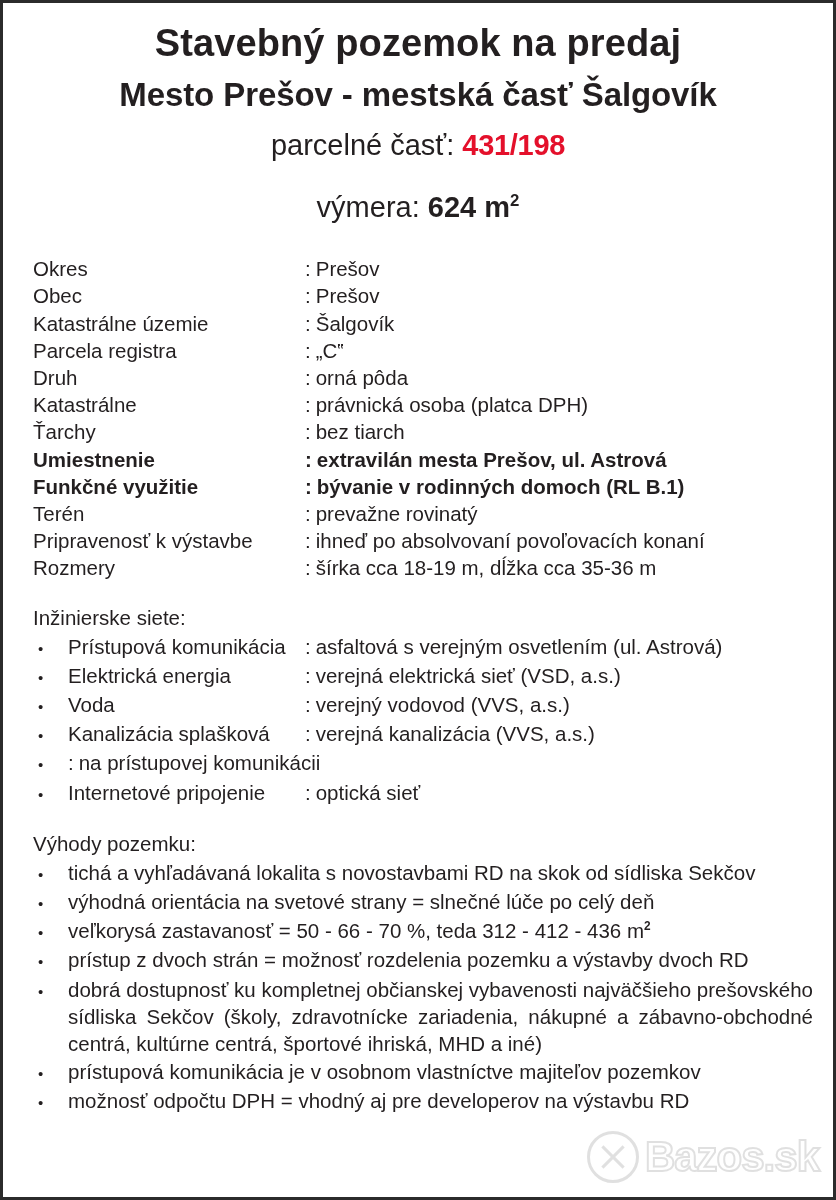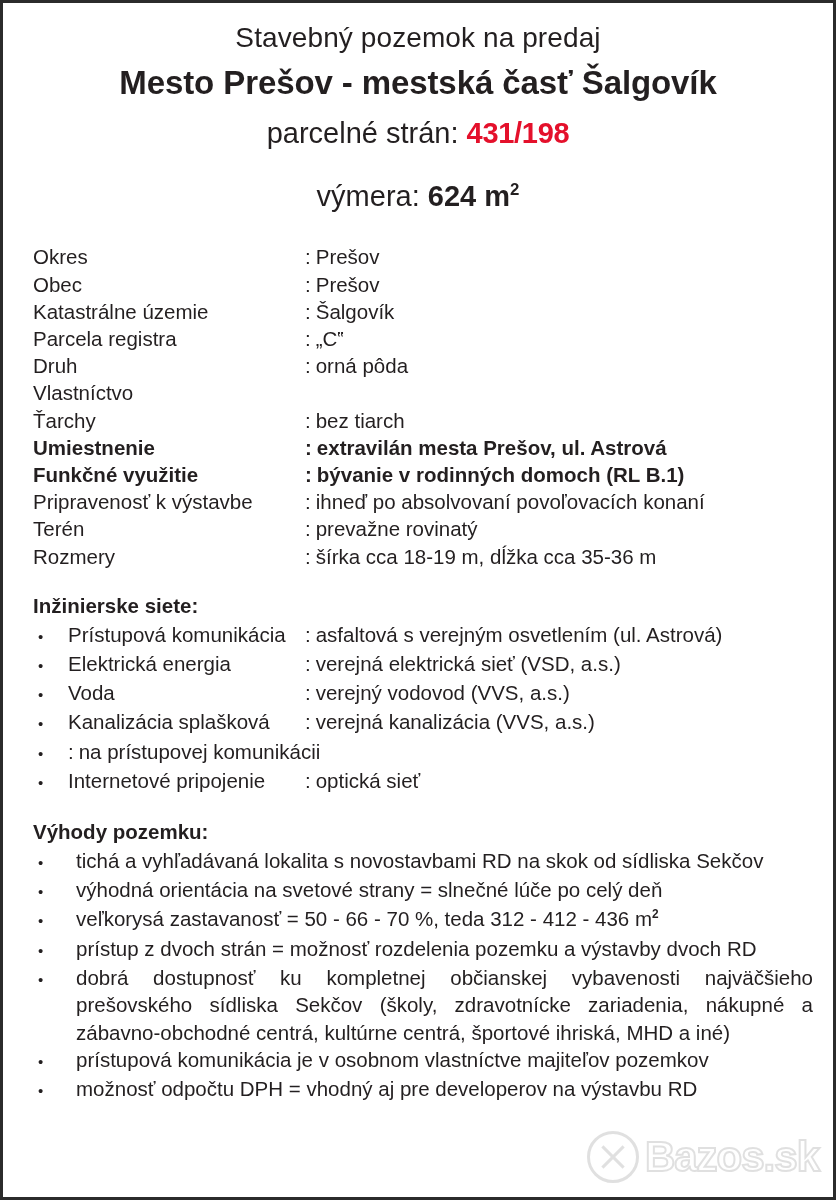--- a/index.html
+++ b/index.html
@@ -22,22 +22,22 @@
     overflow: hidden;
   }
 
   
   .header {
     padding: 18px 30px 6px 30px;
     text-align: center;
     color: #231f20;
   }
   .header-line1 {
-    font-size: 28px;
-    font-weight: 400;
+    font-size: 38px;
+    font-weight: 700;
     line-height: 1.18;
     letter-spacing: 0.1px;
   }
   .header-line2 {
     font-size: 33px;
     font-weight: 700;
     line-height: 1.3;
     margin-top: 8px;
     letter-spacing: -0.1px;
   }
@@ -101,21 +101,21 @@
   .info-value {
     flex: 1 1 auto;
     white-space: nowrap;
   }
   .colon { margin-right: 5px; }
 
   
   .section { padding: 0 20px 0 30px; }
   .section-title {
     font-size: 20.5px;
-    font-weight: 700;
+    font-weight: 400;
     color: #231f20;
     margin-top: 22px;
     margin-bottom: 2px;
     line-height: 27px;
   }
 
   .util-row {
     display: flex;
     align-items: baseline;
     font-size: 20.5px;
@@ -142,21 +142,21 @@
   }
 
   
   .adv-row {
     display: flex;
     align-items: baseline;
     font-size: 20.5px;
     line-height: 27.4px;
     color: #231f20;
   }
-  .adv-text { flex: 1 1 auto; margin-left: 8px; }
+  .adv-text { flex: 1 1 auto; }
   .adv-text.justify {
     text-align: justify;
     text-align-last: left;
   }
 
   
   .watermark {
     position: absolute;
     right: 14px;
     bottom: 14px;
@@ -197,21 +197,21 @@
 </style>
 </head>
 <body>
 
 <div class="page">
 
   <div class="header">
     <div class="header-line1">Stavebný pozemok na predaj</div>
     <div class="header-line2">Mesto Prešov - mestská časť Šalgovík</div>
     <div class="header-line3">
-      <span>parcelné strán:</span>
+      <span>parcelné časť:</span>
       <span class="parcel-no">431/198</span>
     </div>
     <div class="header-line4">
       <span>výmera:</span>
       <span class="area-val"><span>624 m</span><span class="sup">2</span></span>
     </div>
   </div>
 
 
   <div class="info-block">
@@ -230,41 +230,42 @@
     </div>
     <div class="info-row">
       <span class="info-label">Parcela registra</span>
       <span class="info-value"><span class="colon">:</span><span>„C‟</span></span>
     </div>
     <div class="info-row">
       <span class="info-label">Druh</span>
       <span class="info-value"><span class="colon">:</span><span>orná pôda</span></span>
     </div>
     <div class="info-row">
-      <span class="info-label">Vlastníctvo</span>
+      <span class="info-label">Katastrálne</span>
+      <span class="info-value"><span class="colon">:</span><span>právnická osoba (platca DPH)</span></span>
     </div>
     <div class="info-row">
       <span class="info-label">Ťarchy</span>
       <span class="info-value"><span class="colon">:</span><span>bez tiarch</span></span>
     </div>
     <div class="info-row bold">
       <span class="info-label">Umiestnenie</span>
       <span class="info-value"><span class="colon">:</span><span>extravilán mesta Prešov, ul. Astrová</span></span>
     </div>
     <div class="info-row bold">
       <span class="info-label">Funkčné využitie</span>
       <span class="info-value"><span class="colon">:</span><span>bývanie v rodinných domoch (RL B.1)</span></span>
     </div>
     <div class="info-row">
+      <span class="info-label">Terén</span>
+      <span class="info-value"><span class="colon">:</span><span>prevažne rovinatý</span></span>
+    </div>
+    <div class="info-row">
       <span class="info-label">Pripravenosť k výstavbe</span>
       <span class="info-value"><span class="colon">:</span><span>ihneď po absolvovaní povoľovacích konaní</span></span>
-    </div>
-    <div class="info-row">
-      <span class="info-label">Terén</span>
-      <span class="info-value"><span class="colon">:</span><span>prevažne rovinatý</span></span>
     </div>
     <div class="info-row">
       <span class="info-label">Rozmery</span>
       <span class="info-value"><span class="colon">:</span><span>šírka cca 18-19 m, dĺžka cca 35-36 m</span></span>
     </div>
   </div>
 
   <div class="section">
     <div class="section-title">Inžinierske siete:</div>
 

